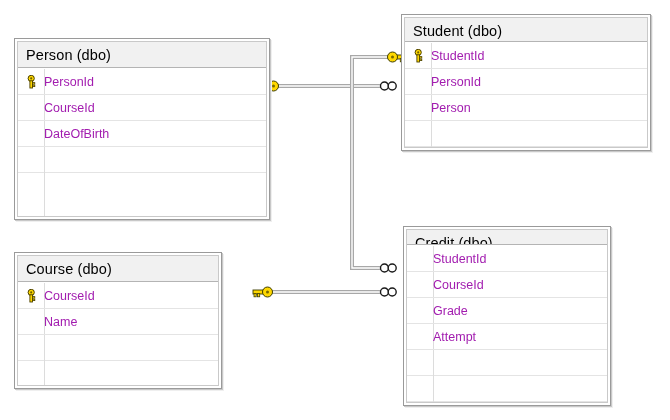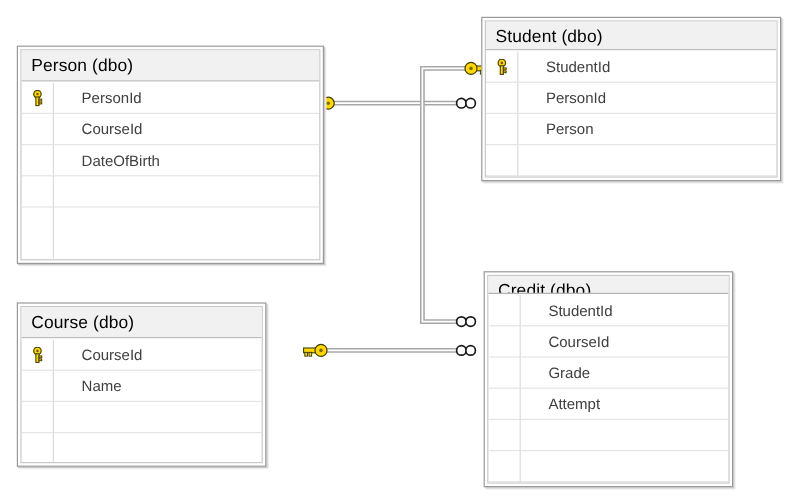--- a/index.html
+++ b/index.html
@@ -88,22 +88,22 @@
   .key-cell {
     width: 26px;
     min-width: 26px;
     height: 100%;
     display: flex;
     align-items: center;
     justify-content: center;
   }
   .field-name {
     font-size: 12.5px;
-    color: #404040;
-    padding-left: 24px;
+    color: #a21caf;
+    padding-left: 0;
     white-space: nowrap;
     overflow: hidden;
   }
   .blank-row {
     box-sizing: border-box;
     height: 26px;
     border-bottom: 1px solid #e4e4e4;
   }
   .filler {
     flex: 1 1 auto;

